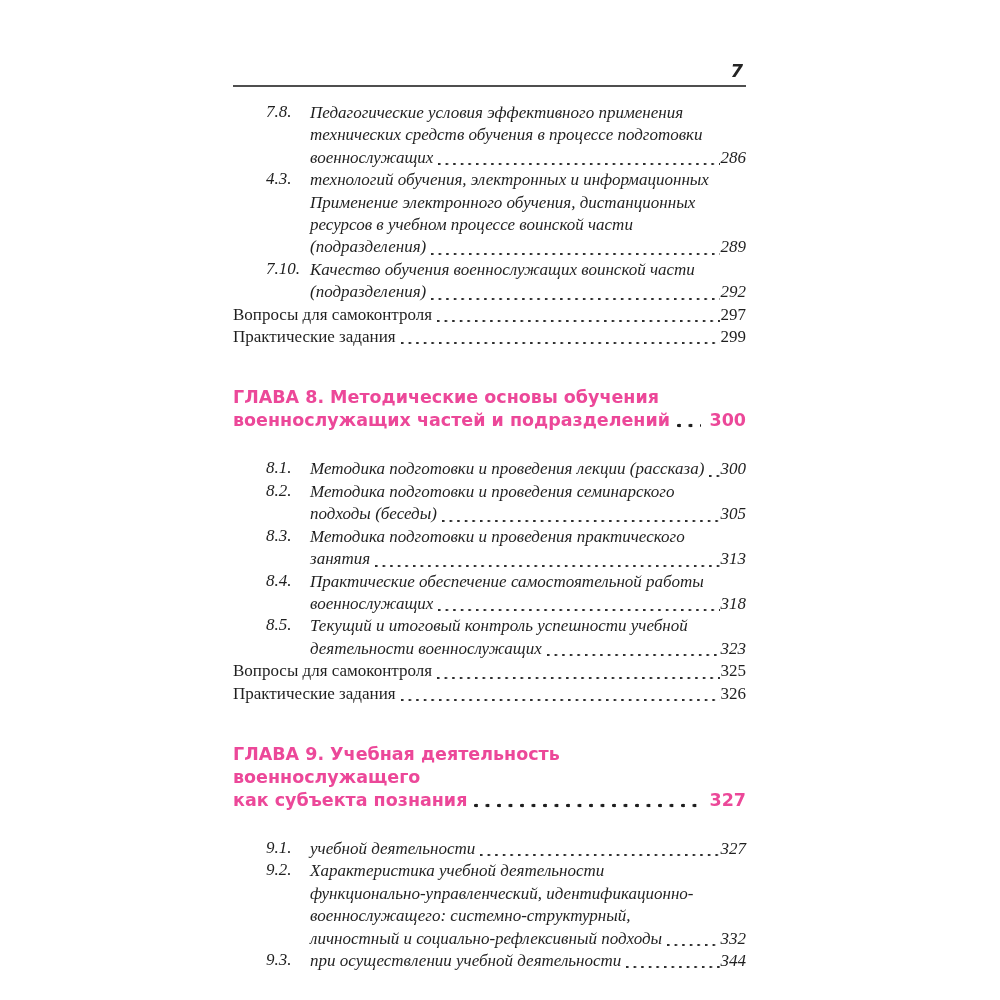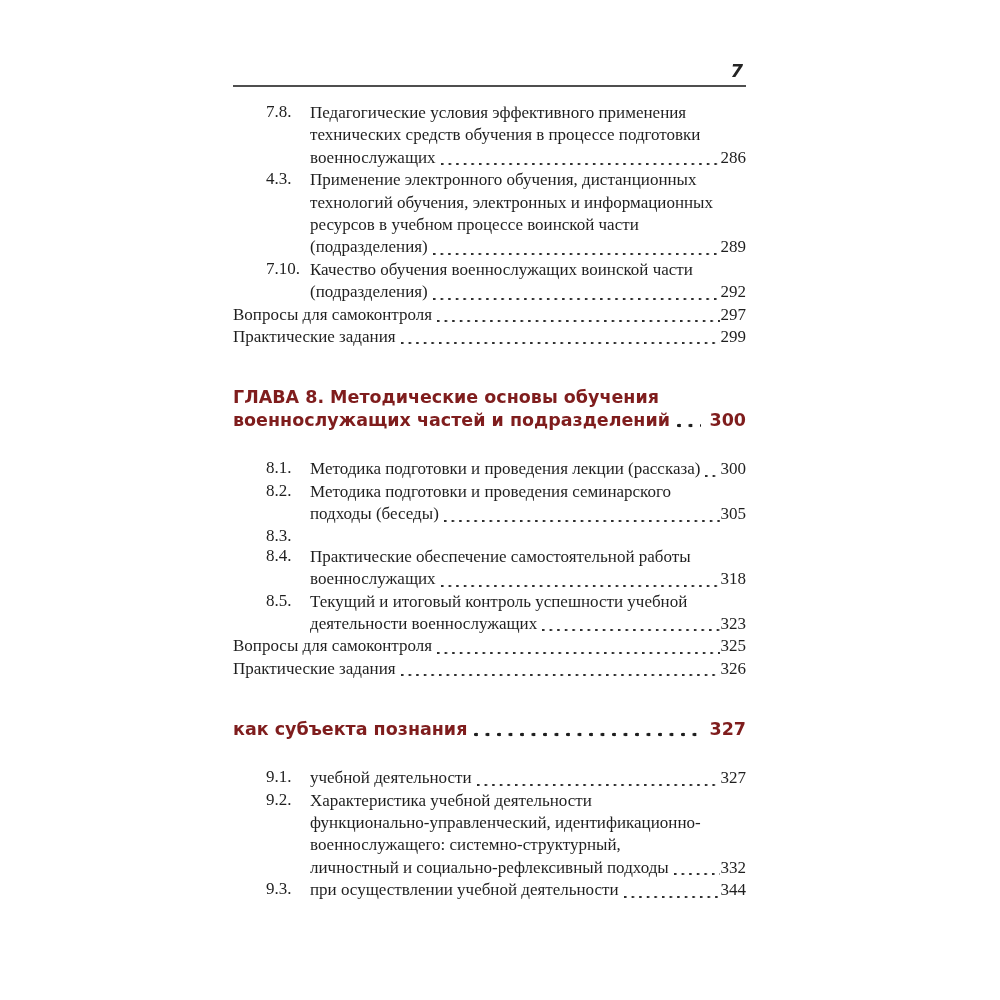--- a/index.html
+++ b/index.html
@@ -24,21 +24,21 @@
   .page-number {
     font-family: "DejaVu Sans", "Liberation Sans", sans-serif;
     font-weight: 700;
     font-style: italic;
     font-size: 18px;
     color: #242424;
     padding-right: 3px;
   }
   .toc { padding-top: 15px; }
   .block { font-size: 17px; }
-  .block.entry { display: flex; padding-left: 33px; }
+  .block.entry { display: flex; padding-left: 33px; font-style: italic; }
   .block.aux   { display: flex; }
   .block .num  { width: 44px; flex: none; }
   .lines { flex: 1; min-width: 0; }
   .line { line-height: 22.4px; }
   .lastline { display: flex; align-items: flex-end; }
   .lastline .txt { flex: none; }
   .leader { flex: 1; min-width: 10px; position: relative; align-self: stretch; }
   .leader::after {
     content: "";
     position: absolute;
@@ -46,21 +46,21 @@
     height: 4px;
     background-image: radial-gradient(circle at 1.2px 2px, #2c2c2c 1.15px, rgba(0,0,0,0) 1.5px);
     background-size: 7.6px 4px;
     background-repeat: repeat-x;
   }
   .pg { flex: none; }
   .block.chapter {
     font-family: "DejaVu Sans", "Liberation Sans", sans-serif;
     font-weight: 700;
     font-size: 17.5px;
-    color: #7f1d1d;
+    color: #ec4899;
     margin: 38px 0 26px 0;
   }
   .block.chapter .line { line-height: 23px; }
   .block.chapter .leader::after {
     left: 7px; right: 4px; bottom: 4px;
     height: 5px;
     background-image: radial-gradient(circle at 2px 2.5px, #1e1e1e 1.7px, rgba(0,0,0,0) 2.1px);
     background-size: 11.5px 5px;
   }
   .block.chapter .pg { padding-left: 4px; }
@@ -82,22 +82,22 @@
             <div class="line lastline">
               <span class="txt">военнослужащих</span>
               <span class="leader"></span>
               <span class="pg">286</span>
             </div>
           </div>
         </div>
         <div class="block entry">
           <div class="num">4.3.</div>
           <div class="lines">
+            <div class="line"><span class="txt">технологий обучения, электронных и информационных</span></div>
             <div class="line"><span class="txt">Применение электронного обучения, дистанционных</span></div>
-            <div class="line"><span class="txt">технологий обучения, электронных и информационных</span></div>
             <div class="line"><span class="txt">ресурсов в учебном процессе воинской части</span></div>
             <div class="line lastline">
               <span class="txt">(подразделения)</span>
               <span class="leader"></span>
               <span class="pg">289</span>
             </div>
           </div>
         </div>
         <div class="block entry">
           <div class="num">7.10.</div>
@@ -154,20 +154,28 @@
             <div class="line"><span class="txt">Методика подготовки и проведения семинарского</span></div>
             <div class="line lastline">
               <span class="txt">подходы (беседы)</span>
               <span class="leader"></span>
               <span class="pg">305</span>
             </div>
           </div>
         </div>
         <div class="block entry">
           <div class="num">8.3.</div>
+          <div class="lines">
+            <div class="line"><span class="txt">Методика подготовки и проведения практического</span></div>
+            <div class="line lastline">
+              <span class="txt">занятия</span>
+              <span class="leader"></span>
+              <span class="pg">313</span>
+            </div>
+          </div>
         </div>
         <div class="block entry">
           <div class="num">8.4.</div>
           <div class="lines">
             <div class="line"><span class="txt">Практические обеспечение самостоятельной работы</span></div>
             <div class="line lastline">
               <span class="txt">военнослужащих</span>
               <span class="leader"></span>
               <span class="pg">318</span>
             </div>
@@ -197,20 +205,21 @@
           <div class="lines">
             <div class="line lastline">
               <span class="txt">Практические задания</span>
               <span class="leader"></span>
               <span class="pg">326</span>
             </div>
           </div>
         </div>
         <div class="block chapter">
           <div class="lines">
+            <div class="line"><span class="txt">ГЛАВА 9. Учебная деятельность военнослужащего</span></div>
             <div class="line lastline">
               <span class="txt">как субъекта познания</span>
               <span class="leader"></span>
               <span class="pg">327</span>
             </div>
           </div>
         </div>
         <div class="block entry">
           <div class="num">9.1.</div>
           <div class="lines">

